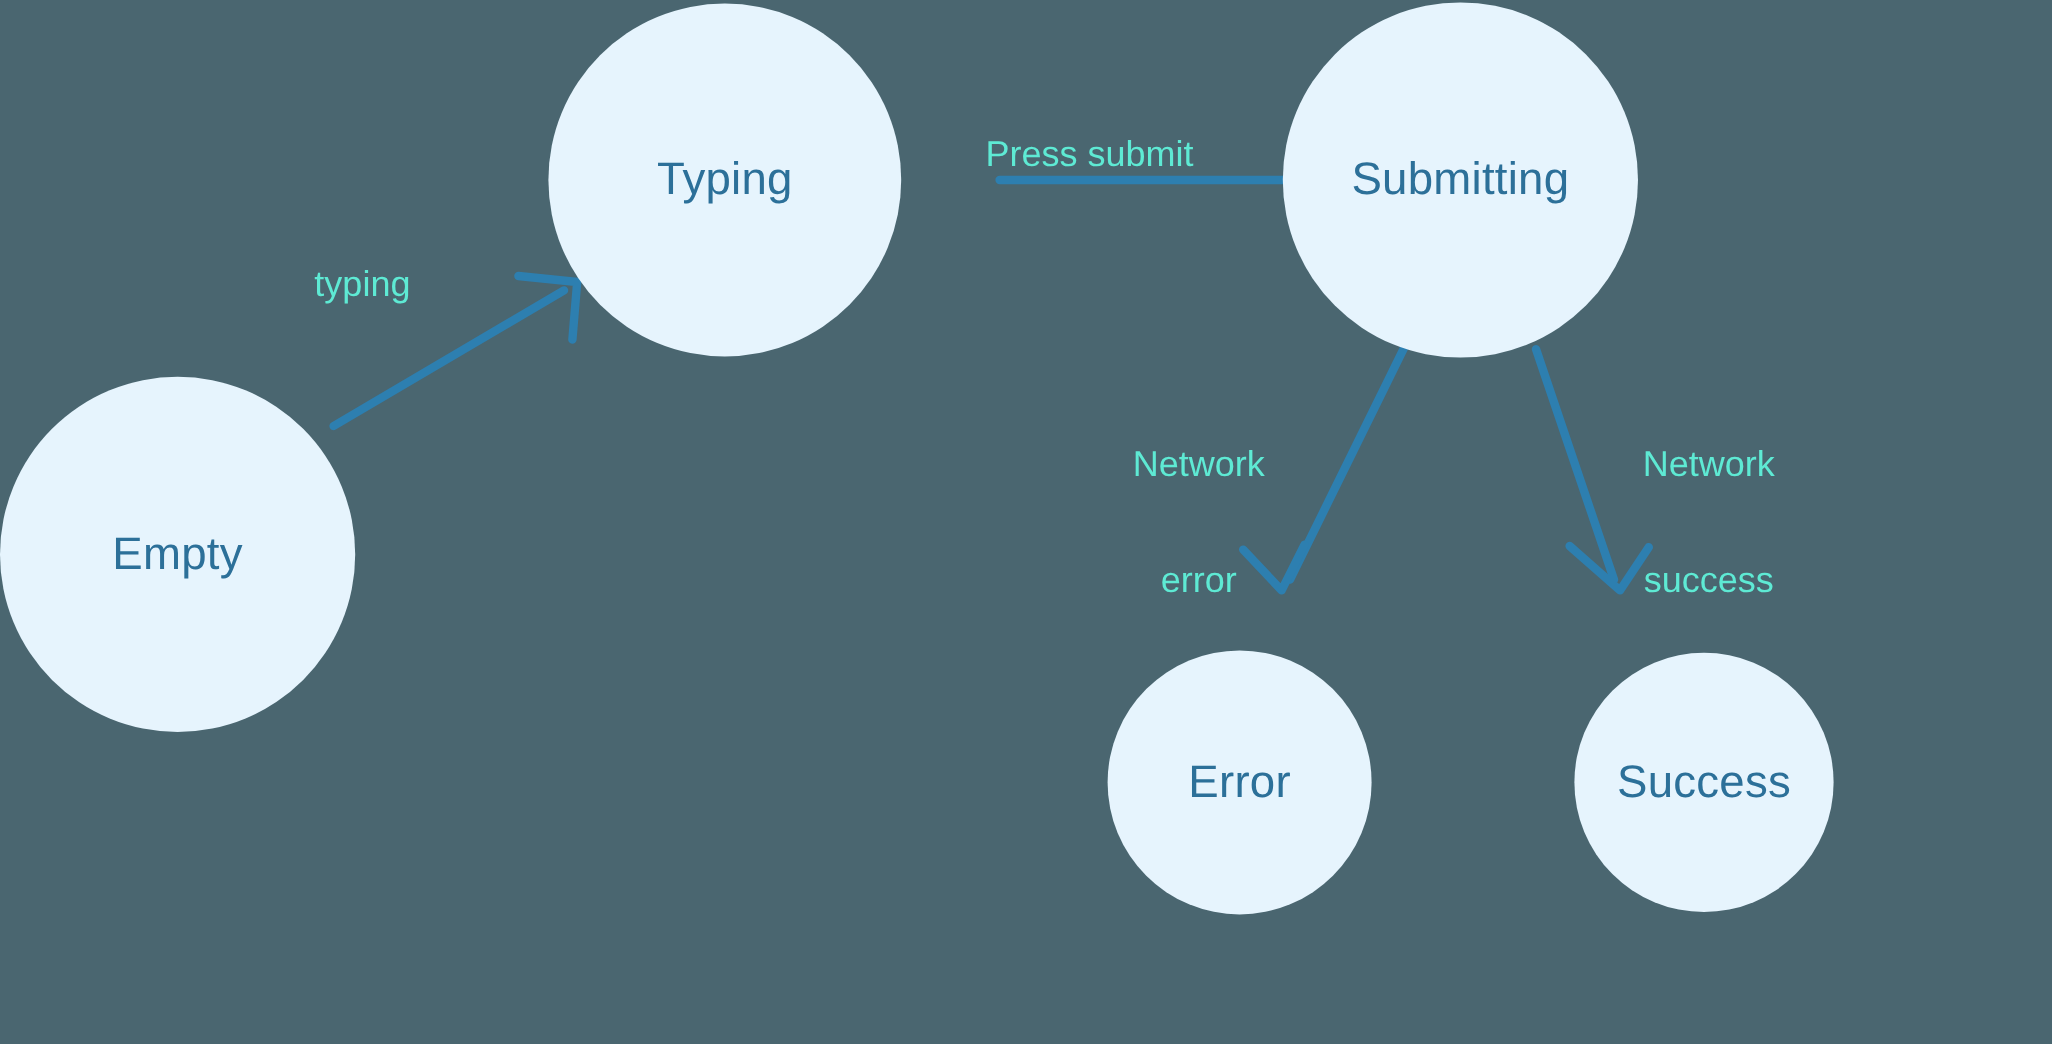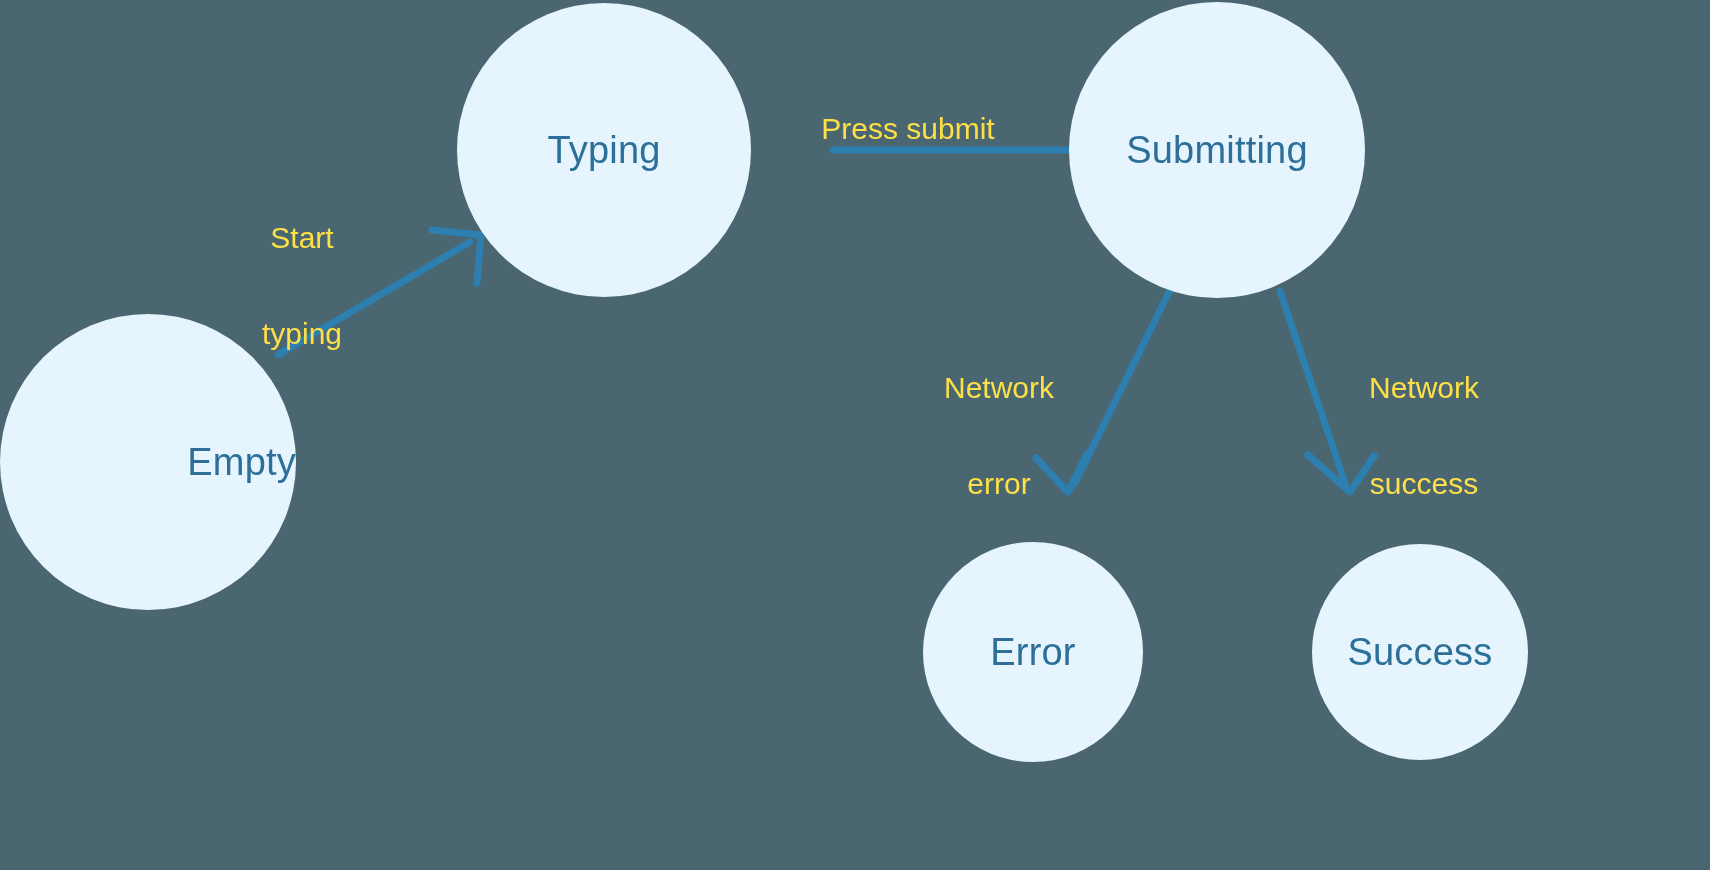--- a/index.html
+++ b/index.html
@@ -34,29 +34,29 @@
     box-sizing: border-box;
   }
   .node-label {
     color: #2c7099;
     font-size: 38px;
     font-weight: 400;
     letter-spacing: 0.2px;
     white-space: nowrap;
     line-height: 1;
   }
-  .node-empty      { left: 0px;    top: 314px; width: 296px; height: 296px; justify-content: flex-end; }
+  .node-empty      { left: 0px;    top: 314px; width: 296px; height: 296px; }
   .node-typing     { left: 457px;  top: 3px;   width: 294px; height: 294px; }
   .node-submitting { left: 1069px; top: 2px;   width: 296px; height: 296px; text-align: right; }
   .node-error      { left: 923px;  top: 542px; width: 220px; height: 220px; }
   .node-success    { left: 1312px; top: 544px; width: 216px; height: 216px; }
 
   .edge-label {
     position: absolute;
-    color: #fde047;
+    color: #5eead4;
     font-size: 30px;
     font-weight: 400;
     line-height: 48px;
     white-space: pre-line;
     text-align: center;
   }
   .lbl-start-typing   { left: 216px;  top: 166px; width: 172px; text-align: center; }
   .lbl-press-submit   { left: 795px;  top: 57px;  width: 226px; text-align: center; }
   .lbl-network-error  { left: 905px;  top: 316px; width: 188px; text-align: center; }
   .lbl-network-succ   { left: 1335px; top: 316px; width: 178px; text-align: center; }
@@ -103,21 +103,20 @@
 
   <div class="node node-error">
     <span class="node-label">Error</span>
   </div>
 
   <div class="node node-success">
     <span class="node-label">Success</span>
   </div>
 
   <div class="edge-label lbl-start-typing">
-    <div>Start</div>
     <div>typing</div>
   </div>
 
   <div class="edge-label lbl-press-submit">
     <div>Press submit</div>
   </div>
 
   <div class="edge-label lbl-network-error">
     <div>Network</div>
     <div>error</div>

